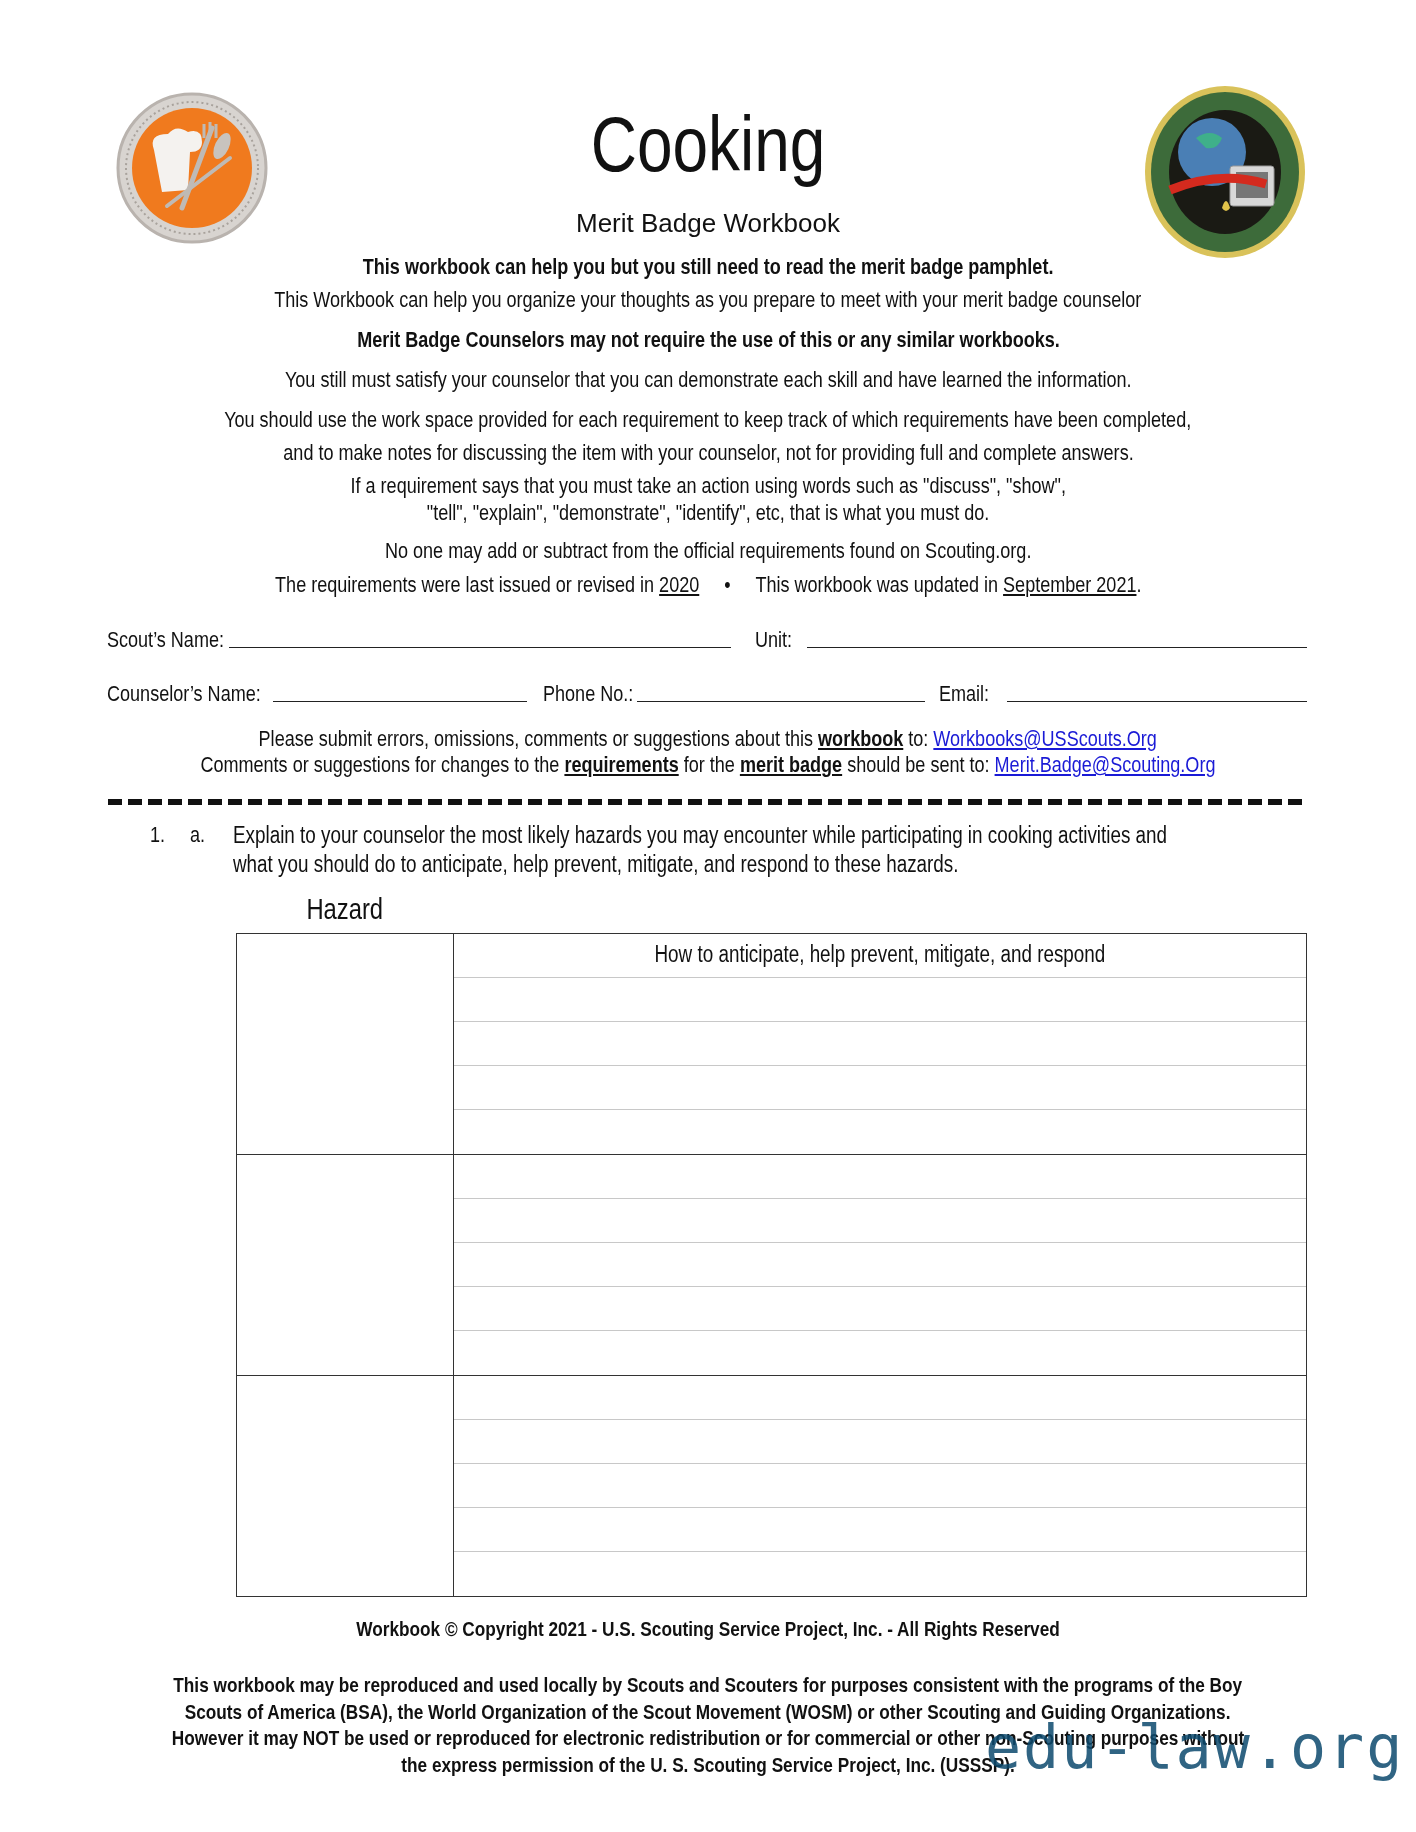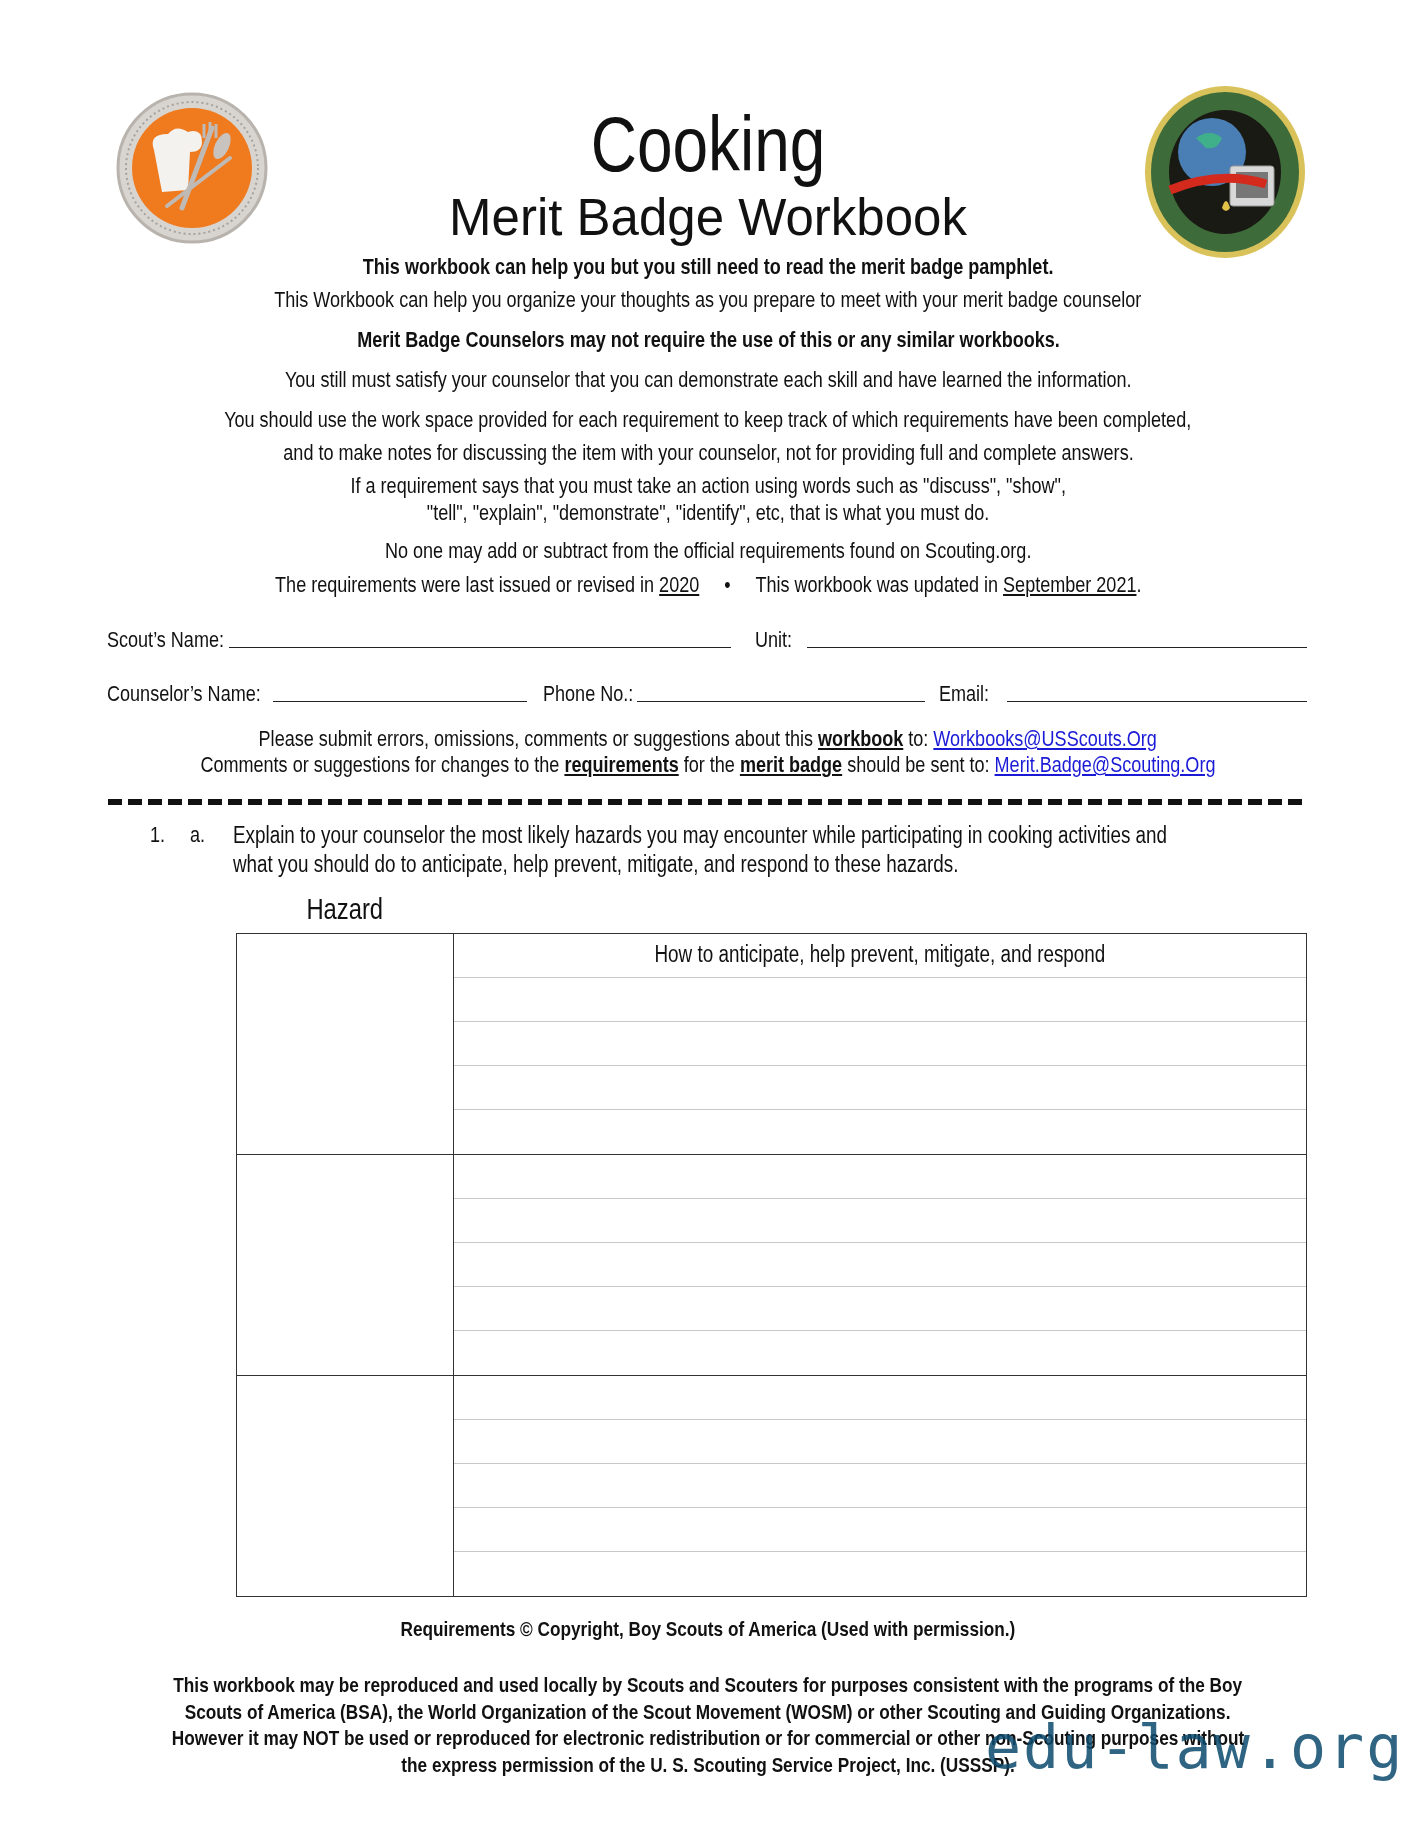--- a/index.html
+++ b/index.html
@@ -54,21 +54,21 @@
     <rect x="96" y="92" width="32" height="26" fill="#777"></rect>
     <path d="M30 110 q50 -20 96 -6" stroke="#d42a1e" stroke-width="9" fill="none"></path>
     <path d="M82 128 q4 -14 8 0 q-4 6 -8 0 z" fill="#e2c34a"></path>
   </svg>
 </div>
 
 <div class="abs center title" style="top:104px;">
   <span class="narrow">Cooking</span>
 </div>
 <div class="abs center subtitle" style="top:195px;">
-  <span style="font-size:51px;">Merit Badge Workbook</span>
+  <span style="font-size:26px;">Merit Badge Workbook</span>
 </div>
 
 <div class="abs center body-txt" style="top:254px;font-weight:bold;"><span class="narrow">This workbook can help you but you still need to read the merit badge pamphlet.</span></div>
 <div class="abs center body-txt" style="top:287px;"><span class="narrow">This Workbook can help you organize your thoughts as you prepare to meet with your merit badge counselor</span></div>
 <div class="abs center body-txt bold" style="top:327px;"><span class="narrow">Merit Badge Counselors may not require the use of this or any similar workbooks.</span></div>
 <div class="abs center body-txt" style="top:367px;"><span class="narrow">You still must satisfy your counselor that you can demonstrate each skill and have learned the information.</span></div>
 <div class="abs center body-txt" style="top:407px;"><span class="narrow">You should use the work space provided for each requirement to keep track of which requirements have been completed,</span></div>
 <div class="abs center body-txt" style="top:434px;margin-top:6px;"><span class="narrow">and to make notes for discussing the item with your counselor, not for providing full and complete answers.</span></div>
 <div class="abs center body-txt" style="top:473px;"><span class="narrow">If a requirement says that you must take an action using words such as "discuss", "show",</span></div>
 <div class="abs center body-txt" style="top:500px;"><span class="narrow">"tell", "explain", "demonstrate", "identify", etc, that is what you must do.</span></div>
@@ -156,21 +156,21 @@
       <div class="line"></div>
       <div class="line"></div>
       <div class="line"></div>
       <div class="line"></div>
     </td>
   </tr>
 </tbody>
   </table>
 
 <div class="abs center bold" style="top:1616px; font-size:21px; line-height:26px;">
-  <div><span class="narrow">Requirements © Copyright, Boy Scouts of America (Used with permission.)</span></div>
+  <div><span class="narrow">Workbook © Copyright 2021 - U.S. Scouting Service Project, Inc. - All Rights Reserved</span></div>
 </div>
 <div class="abs center bold" style="top:1672px; font-size:21px; line-height:26.5px;">
   <div><span class="narrow">This workbook may be reproduced and used locally by Scouts and Scouters for purposes consistent with the programs of the Boy</span></div>
   <div><span class="narrow">Scouts of America (BSA), the World Organization of the Scout Movement (WOSM) or other Scouting and Guiding Organizations.</span></div>
   <div><span class="narrow">However it may NOT be used or reproduced for electronic redistribution or for commercial or other non-Scouting purposes without</span></div>
   <div><span class="narrow">the express permission of the U. S. Scouting Service Project, Inc. (USSSP).</span></div>
 </div>
 
 <div class="abs watermark" style="left:985px; top:1712px;">edu-law.org</div>
 

